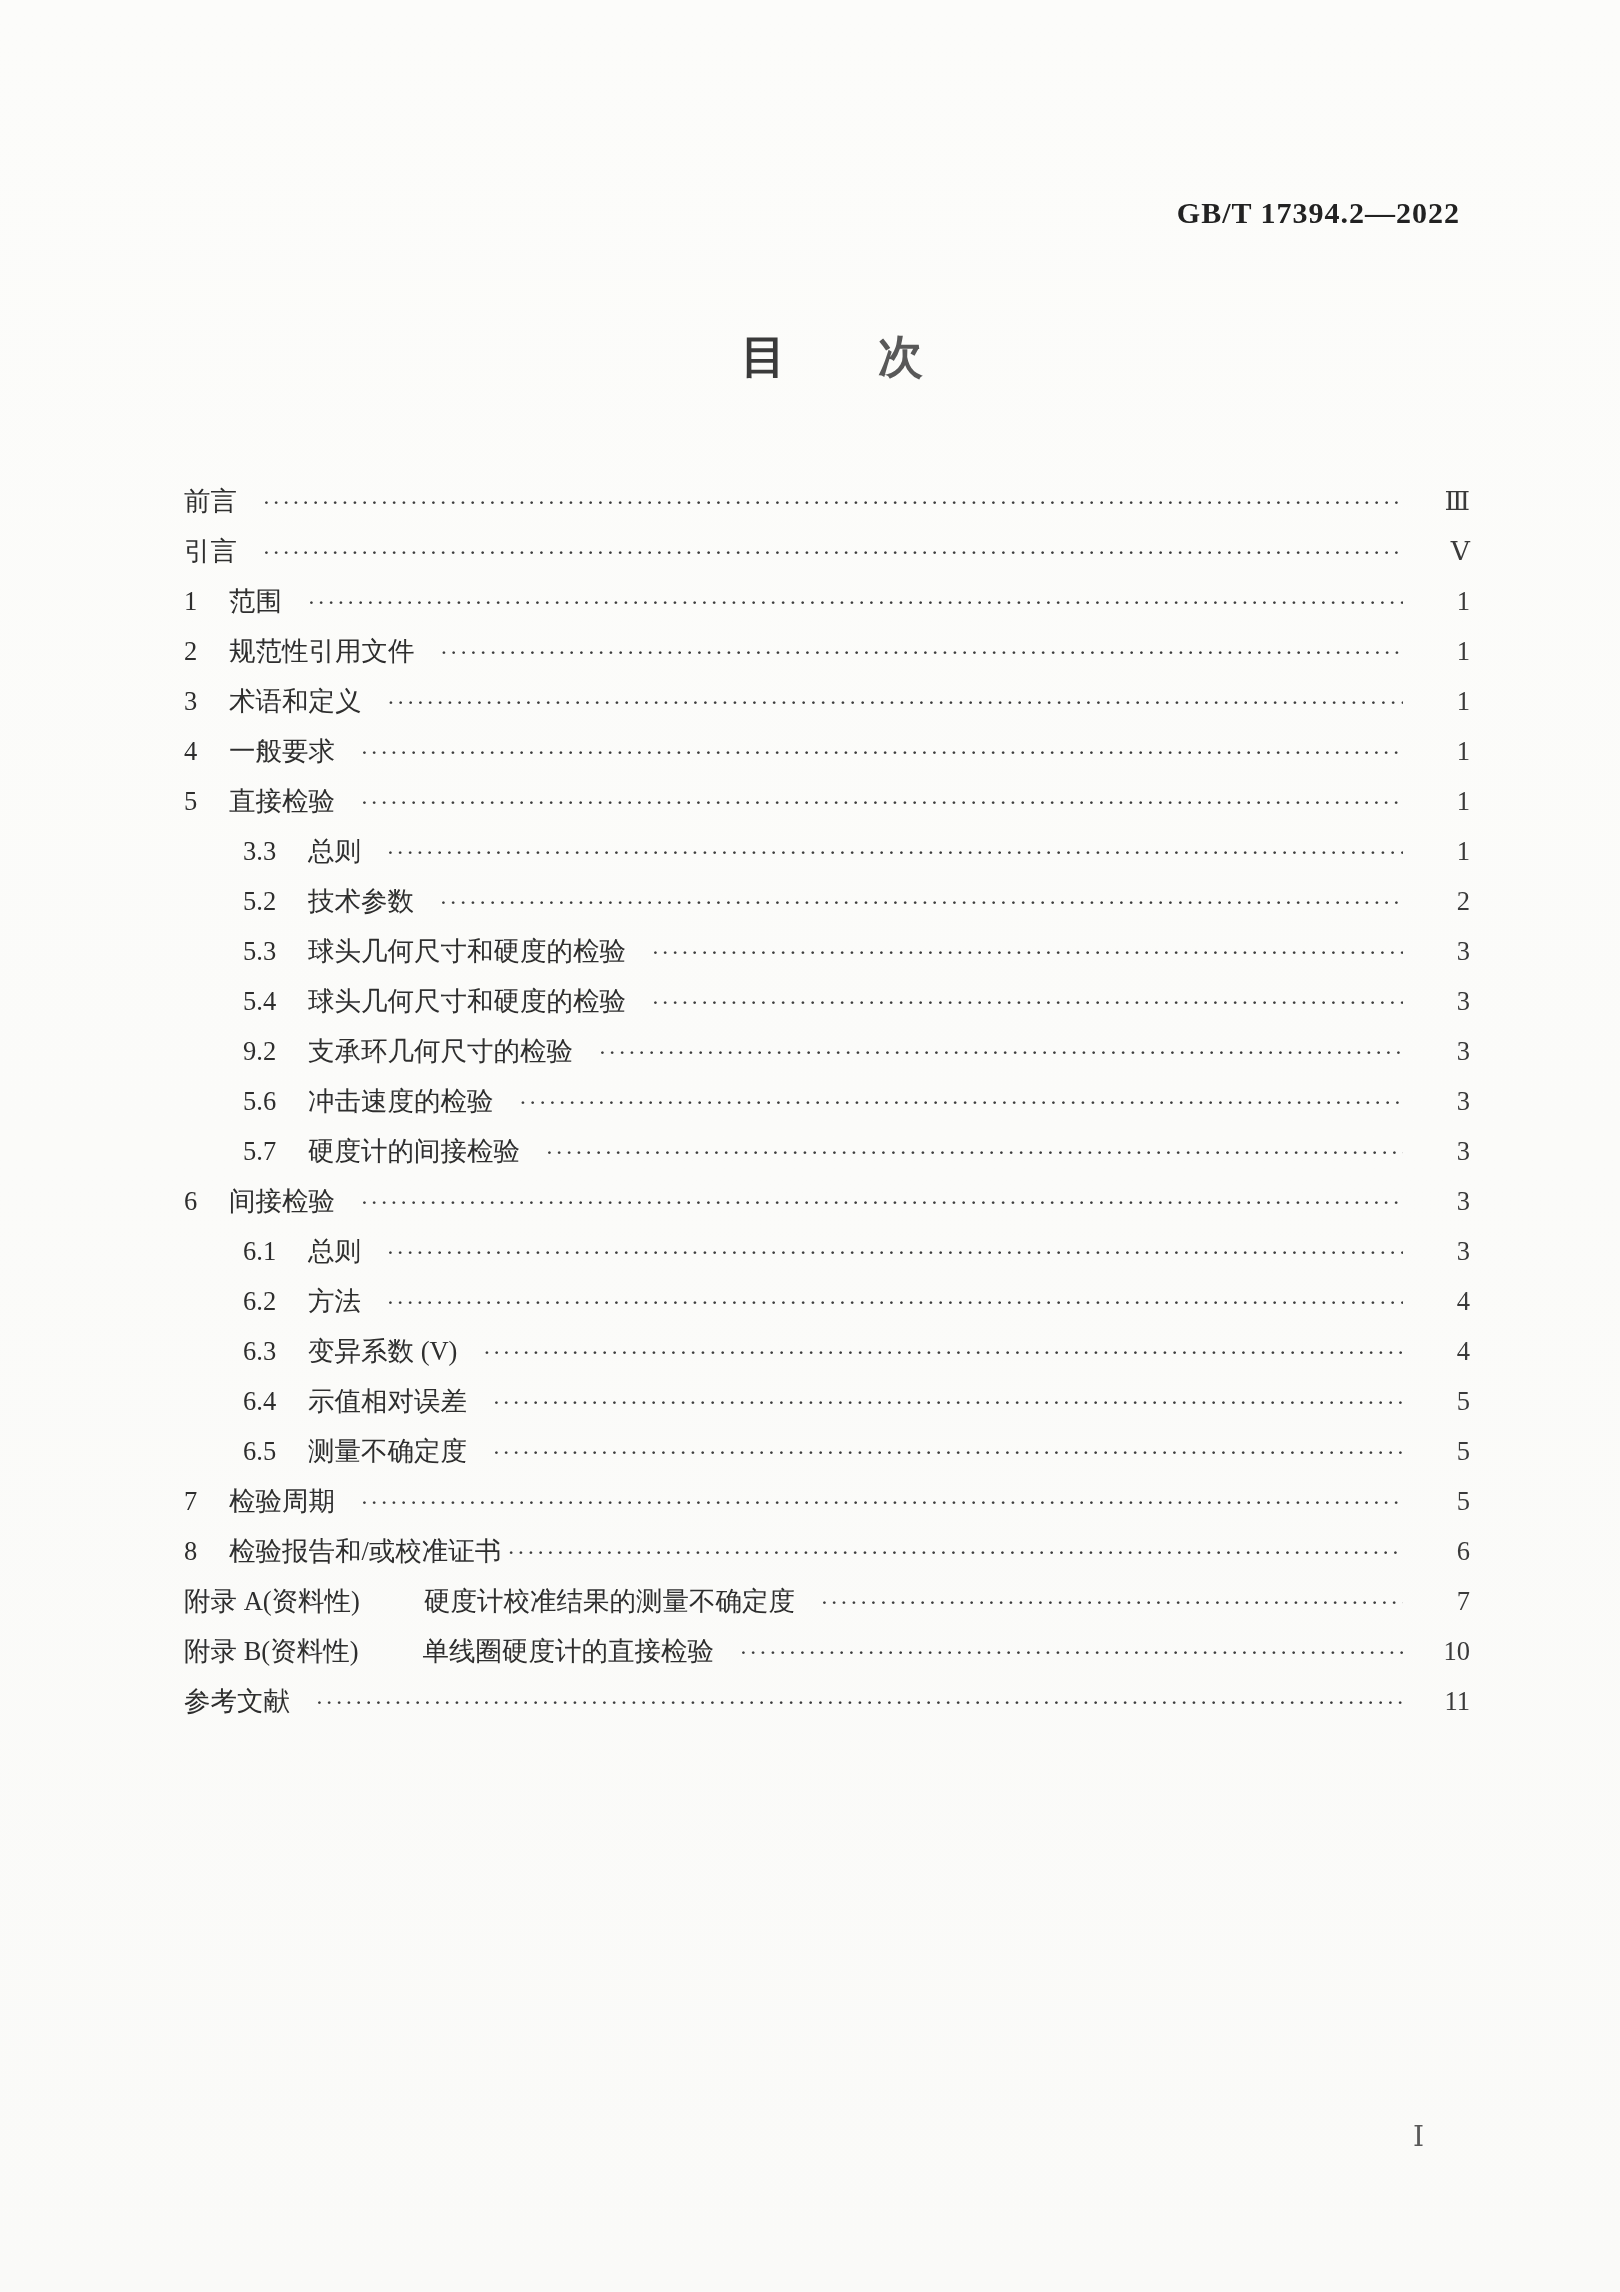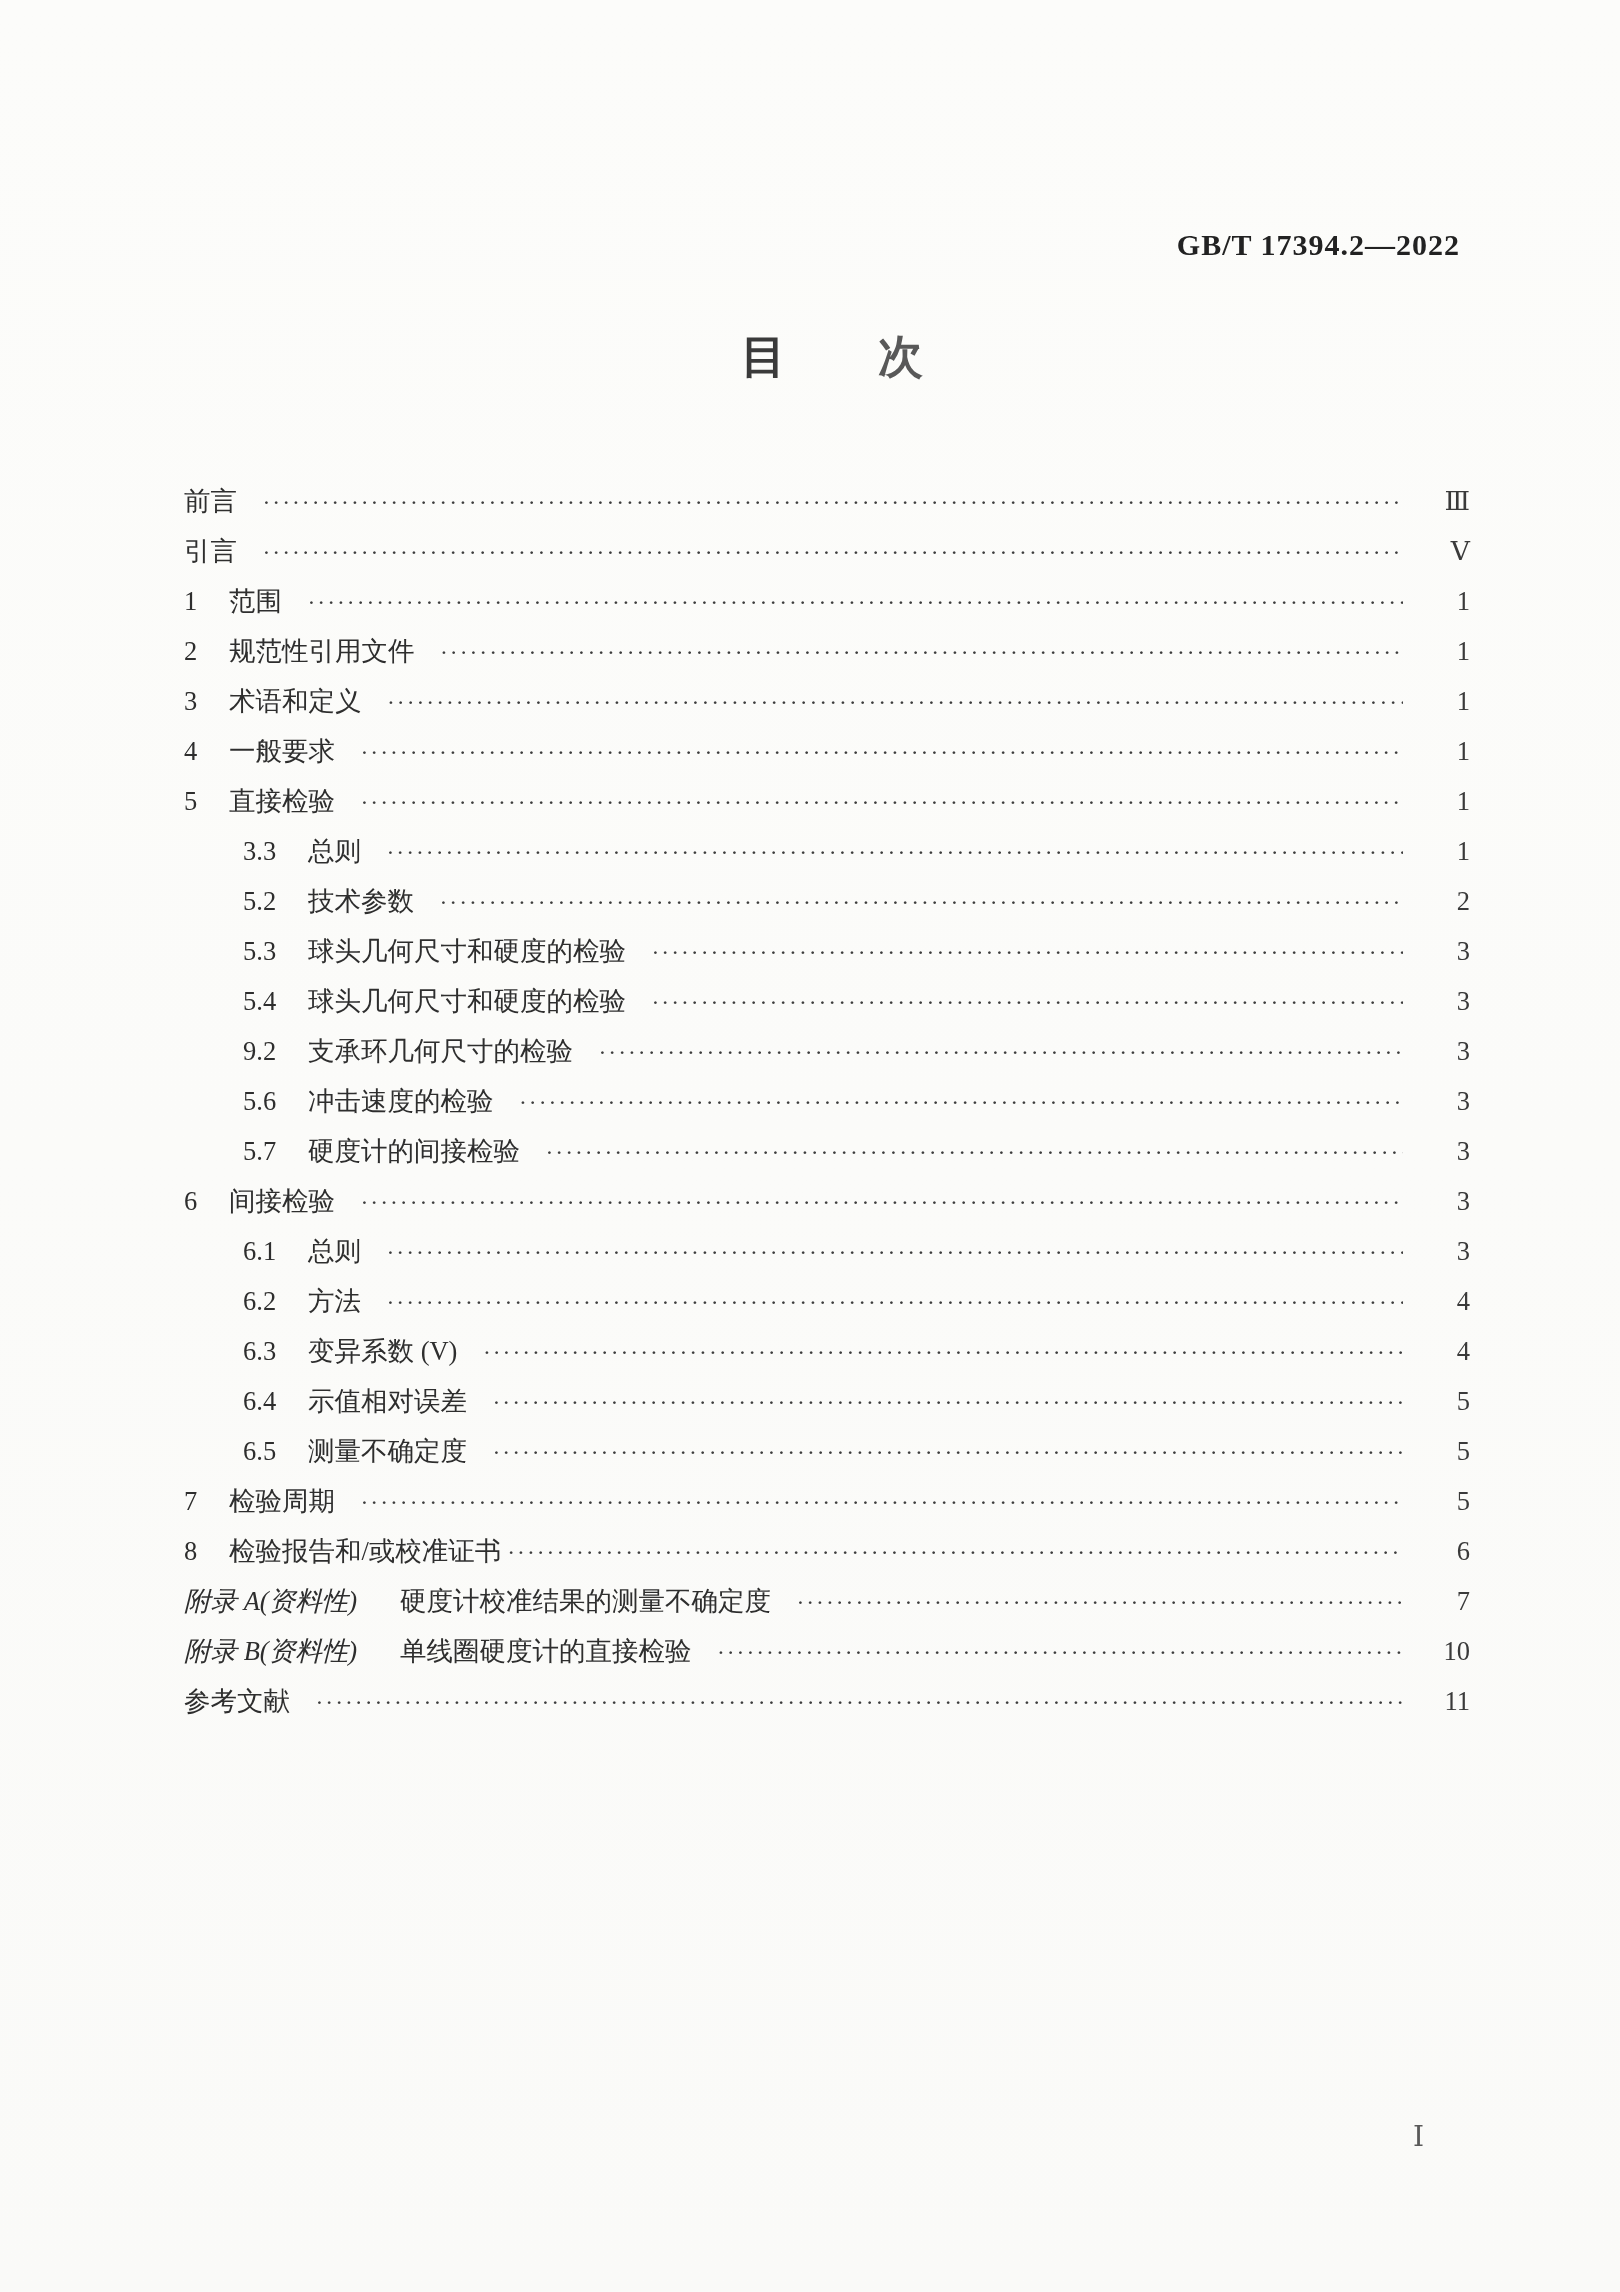--- a/index.html
+++ b/index.html
@@ -22,21 +22,20 @@
   }
   .std-number {
     position: absolute;
     top: 196px;
     right: 160px;
     font-size: 30px;
     font-weight: 700;
     letter-spacing: 1px;
     color: #222;
     white-space: nowrap;
-    margin-top: 32px;
   }
   .doc-title {
     position: absolute;
     top: 335px;
     left: 741px;
     display: flex;
     gap: 92px;
     font-size: 45px;
     font-weight: 700;
     color: #3a3a3a;
@@ -56,21 +55,21 @@
     font-size: 26.5px;
     color: #2e2e2e;
     white-space: nowrap;
   }
   .toc-row .num {
     flex: 0 0 auto;
   }
   .toc-row.lvl0 .num { min-width: 45px; }
   .toc-row.lvl1 { padding-left: 59px; }
   .toc-row.lvl1 .num { min-width: 65px; }
-  .toc-row.appendix .num { min-width: 0; margin-right: 43px; font-style: italic; }
+  .toc-row.appendix .num { min-width: 0; margin-right: 64px; }
   .toc-row .num:empty { display: none; }
   .toc-row .label {
     flex: 0 0 auto;
   }
   .toc-row .leader {
     flex: 1 1 auto;
     overflow: hidden;
     white-space: nowrap;
     font-size: 23.5px;
     letter-spacing: 2px;

